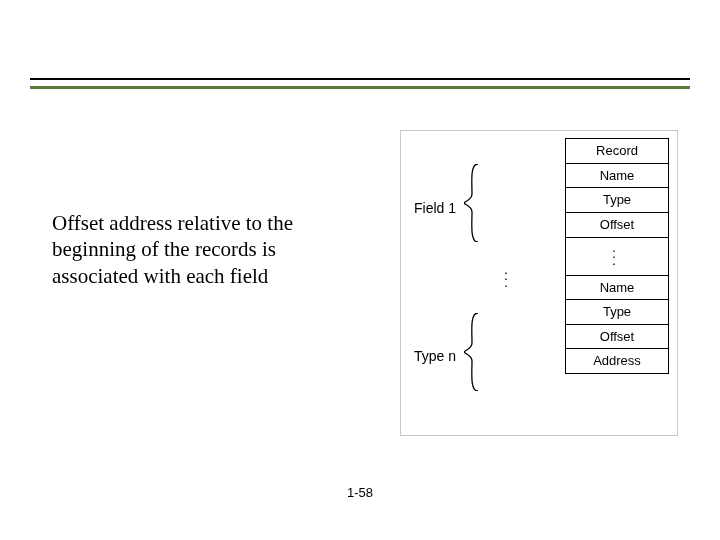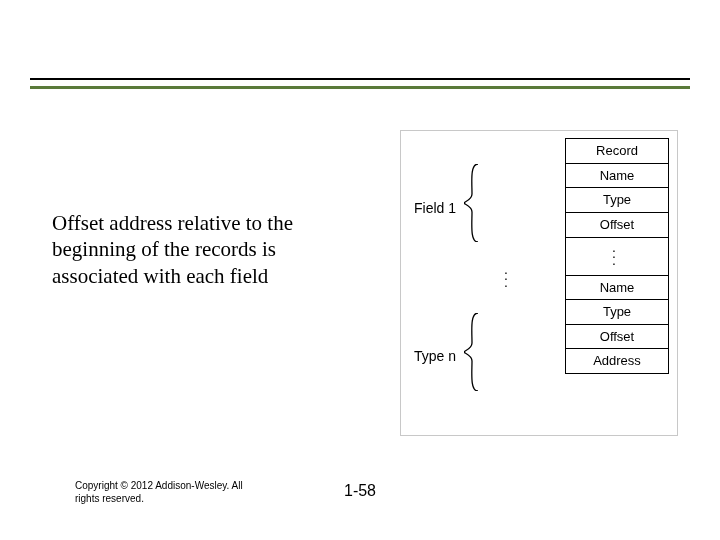--- a/index.html
+++ b/index.html
@@ -118,21 +118,21 @@
     color: #000;
     line-height: 1.25;
   }
   .footer-center {
     position: absolute;
     left: 0;
     width: 720px;
     bottom: 40px;
     text-align: center;
     font-family: Arial, Helvetica, sans-serif;
-    font-size: 16px;
+    font-size: 13px;
     color: #000;
   }
 </style>
 </head>
 <body>
 
 <div class="slide">
 
   <div class="title-underline"></div>
 
@@ -161,16 +161,15 @@
       <div class="gapcell">
         <div class="vdots" style="top:8px; left:46px;">.<br>.<br>.</div>
       </div>
       <div class="cell">Name</div>
       <div class="cell">Type</div>
       <div class="cell">Offset</div>
       <div class="cell">Address</div>
     </div>
   </div>
 
-  <div class="footer-left">Copyright © 2012 Addison-Wesley. All rights reserved.</div>
   <div class="footer-center">1-58</div>
 
 </div>
 
 </body></html>

